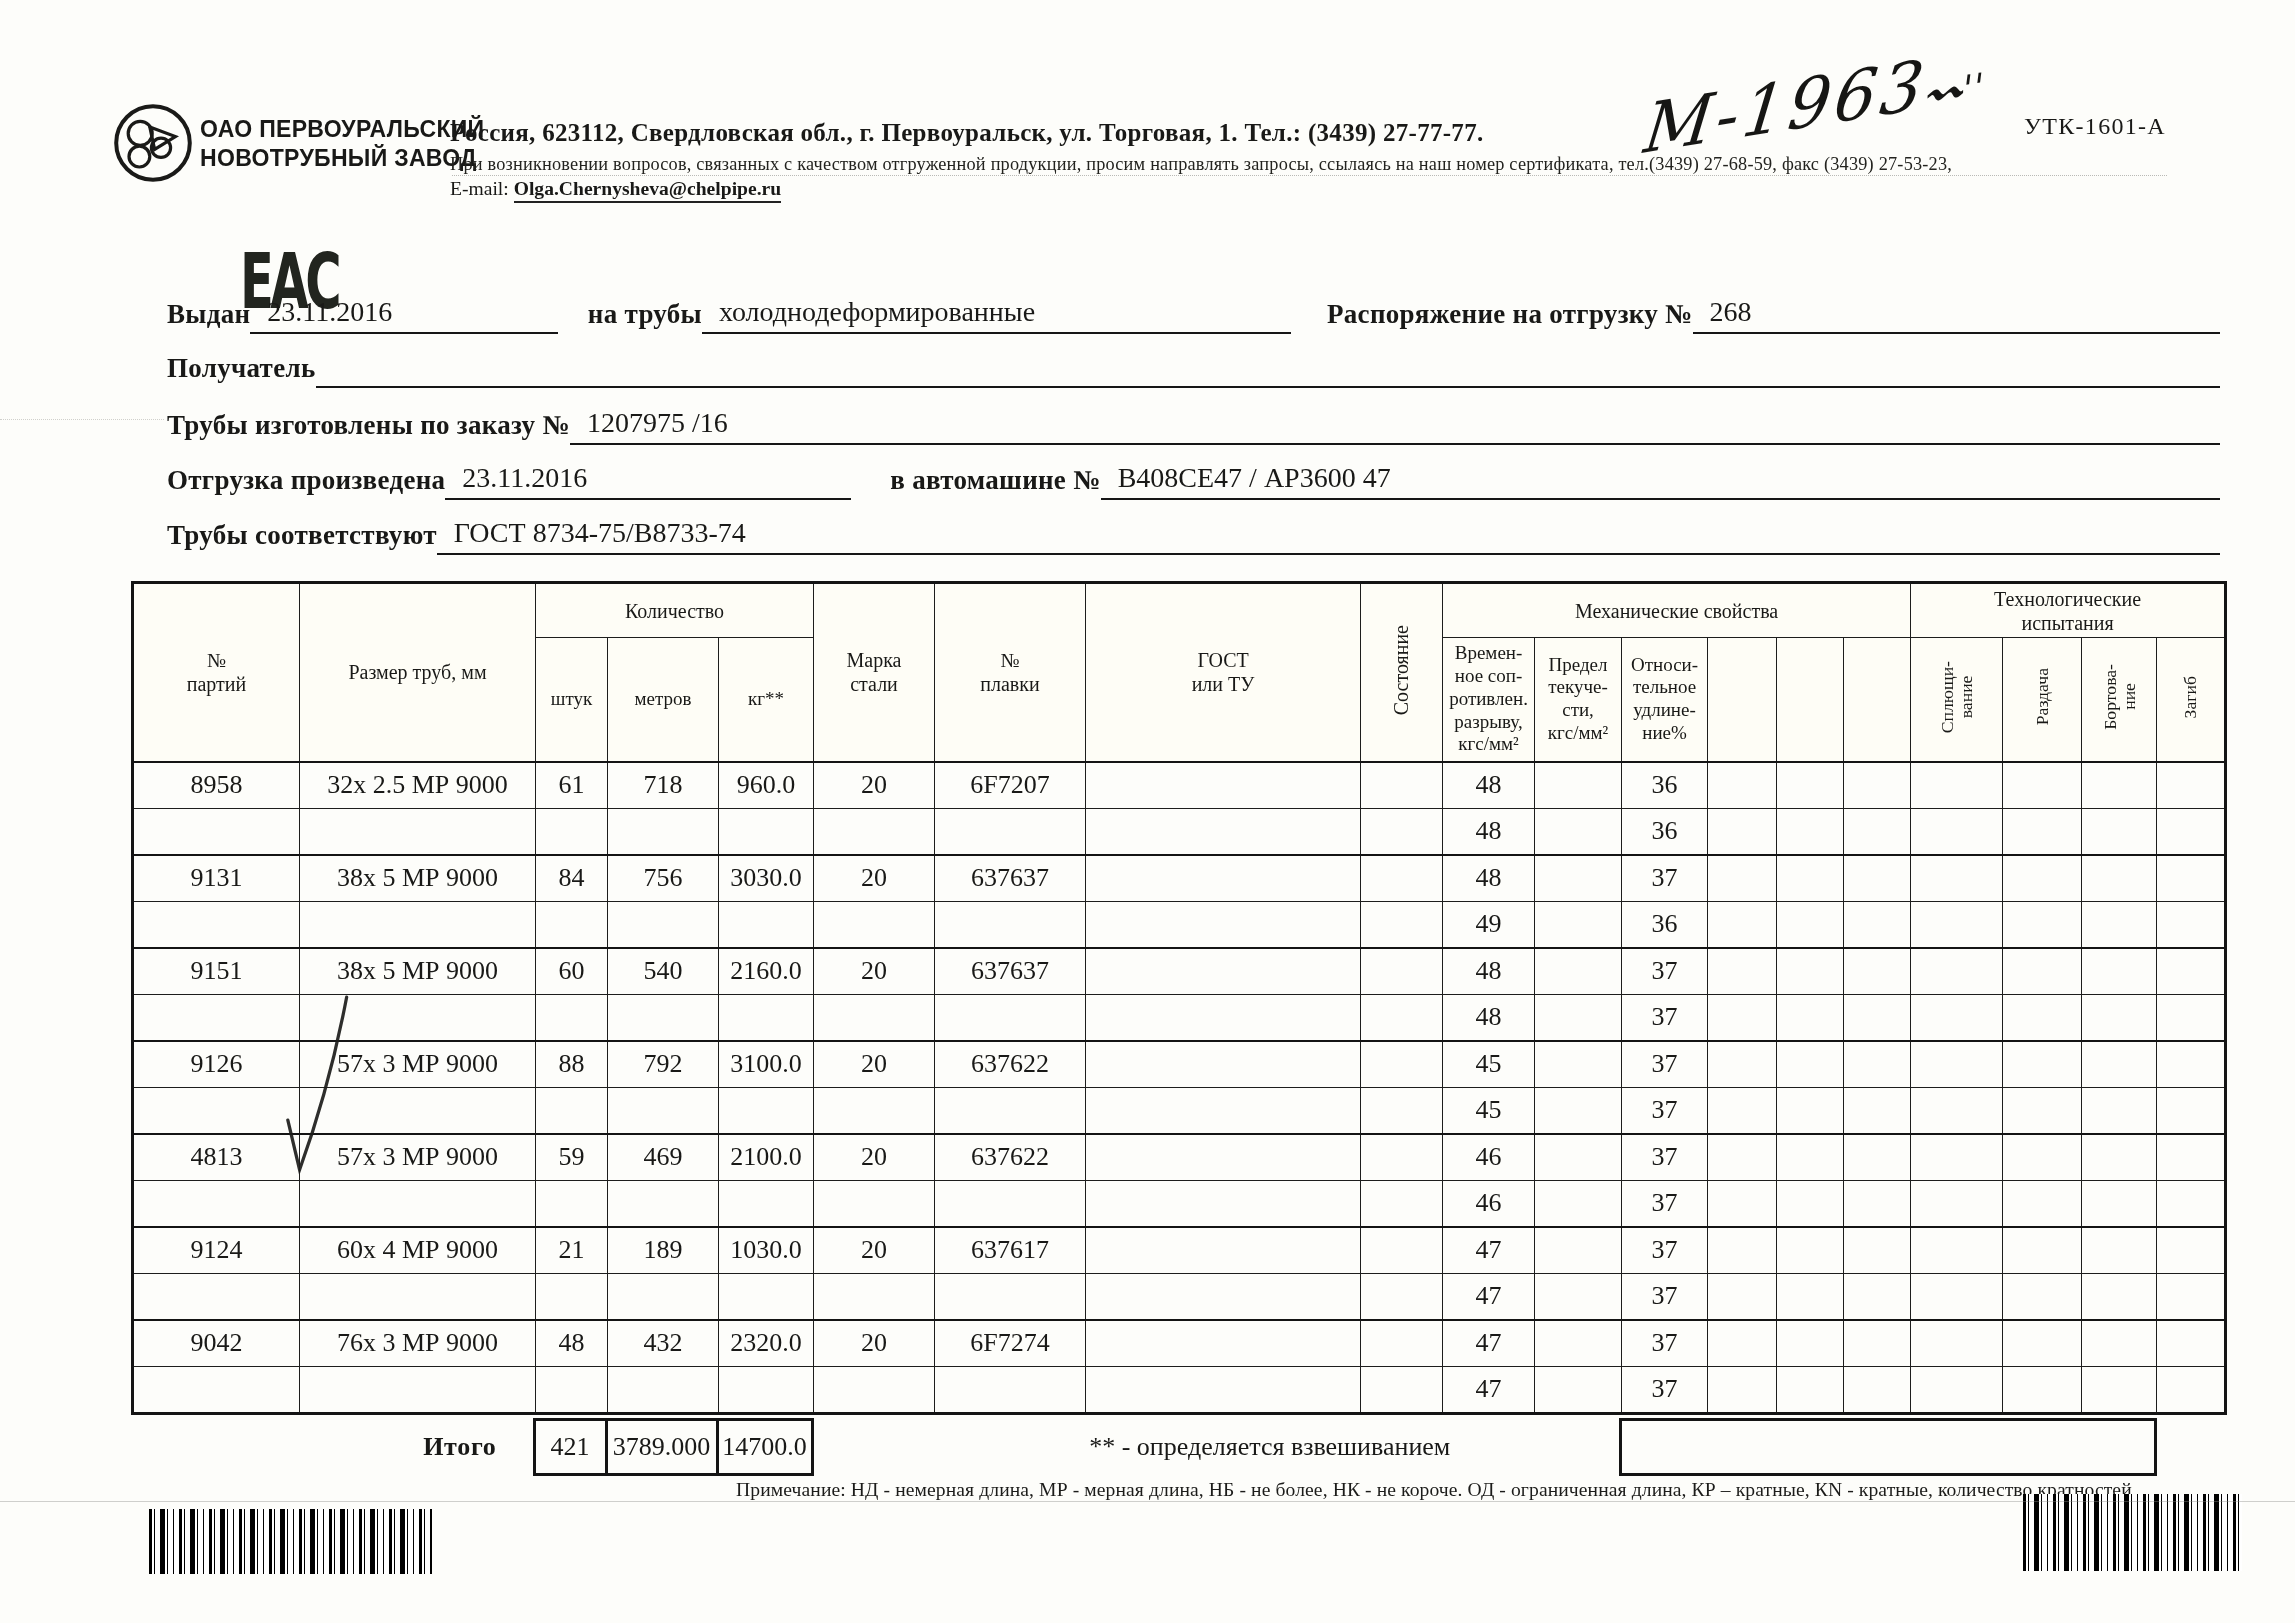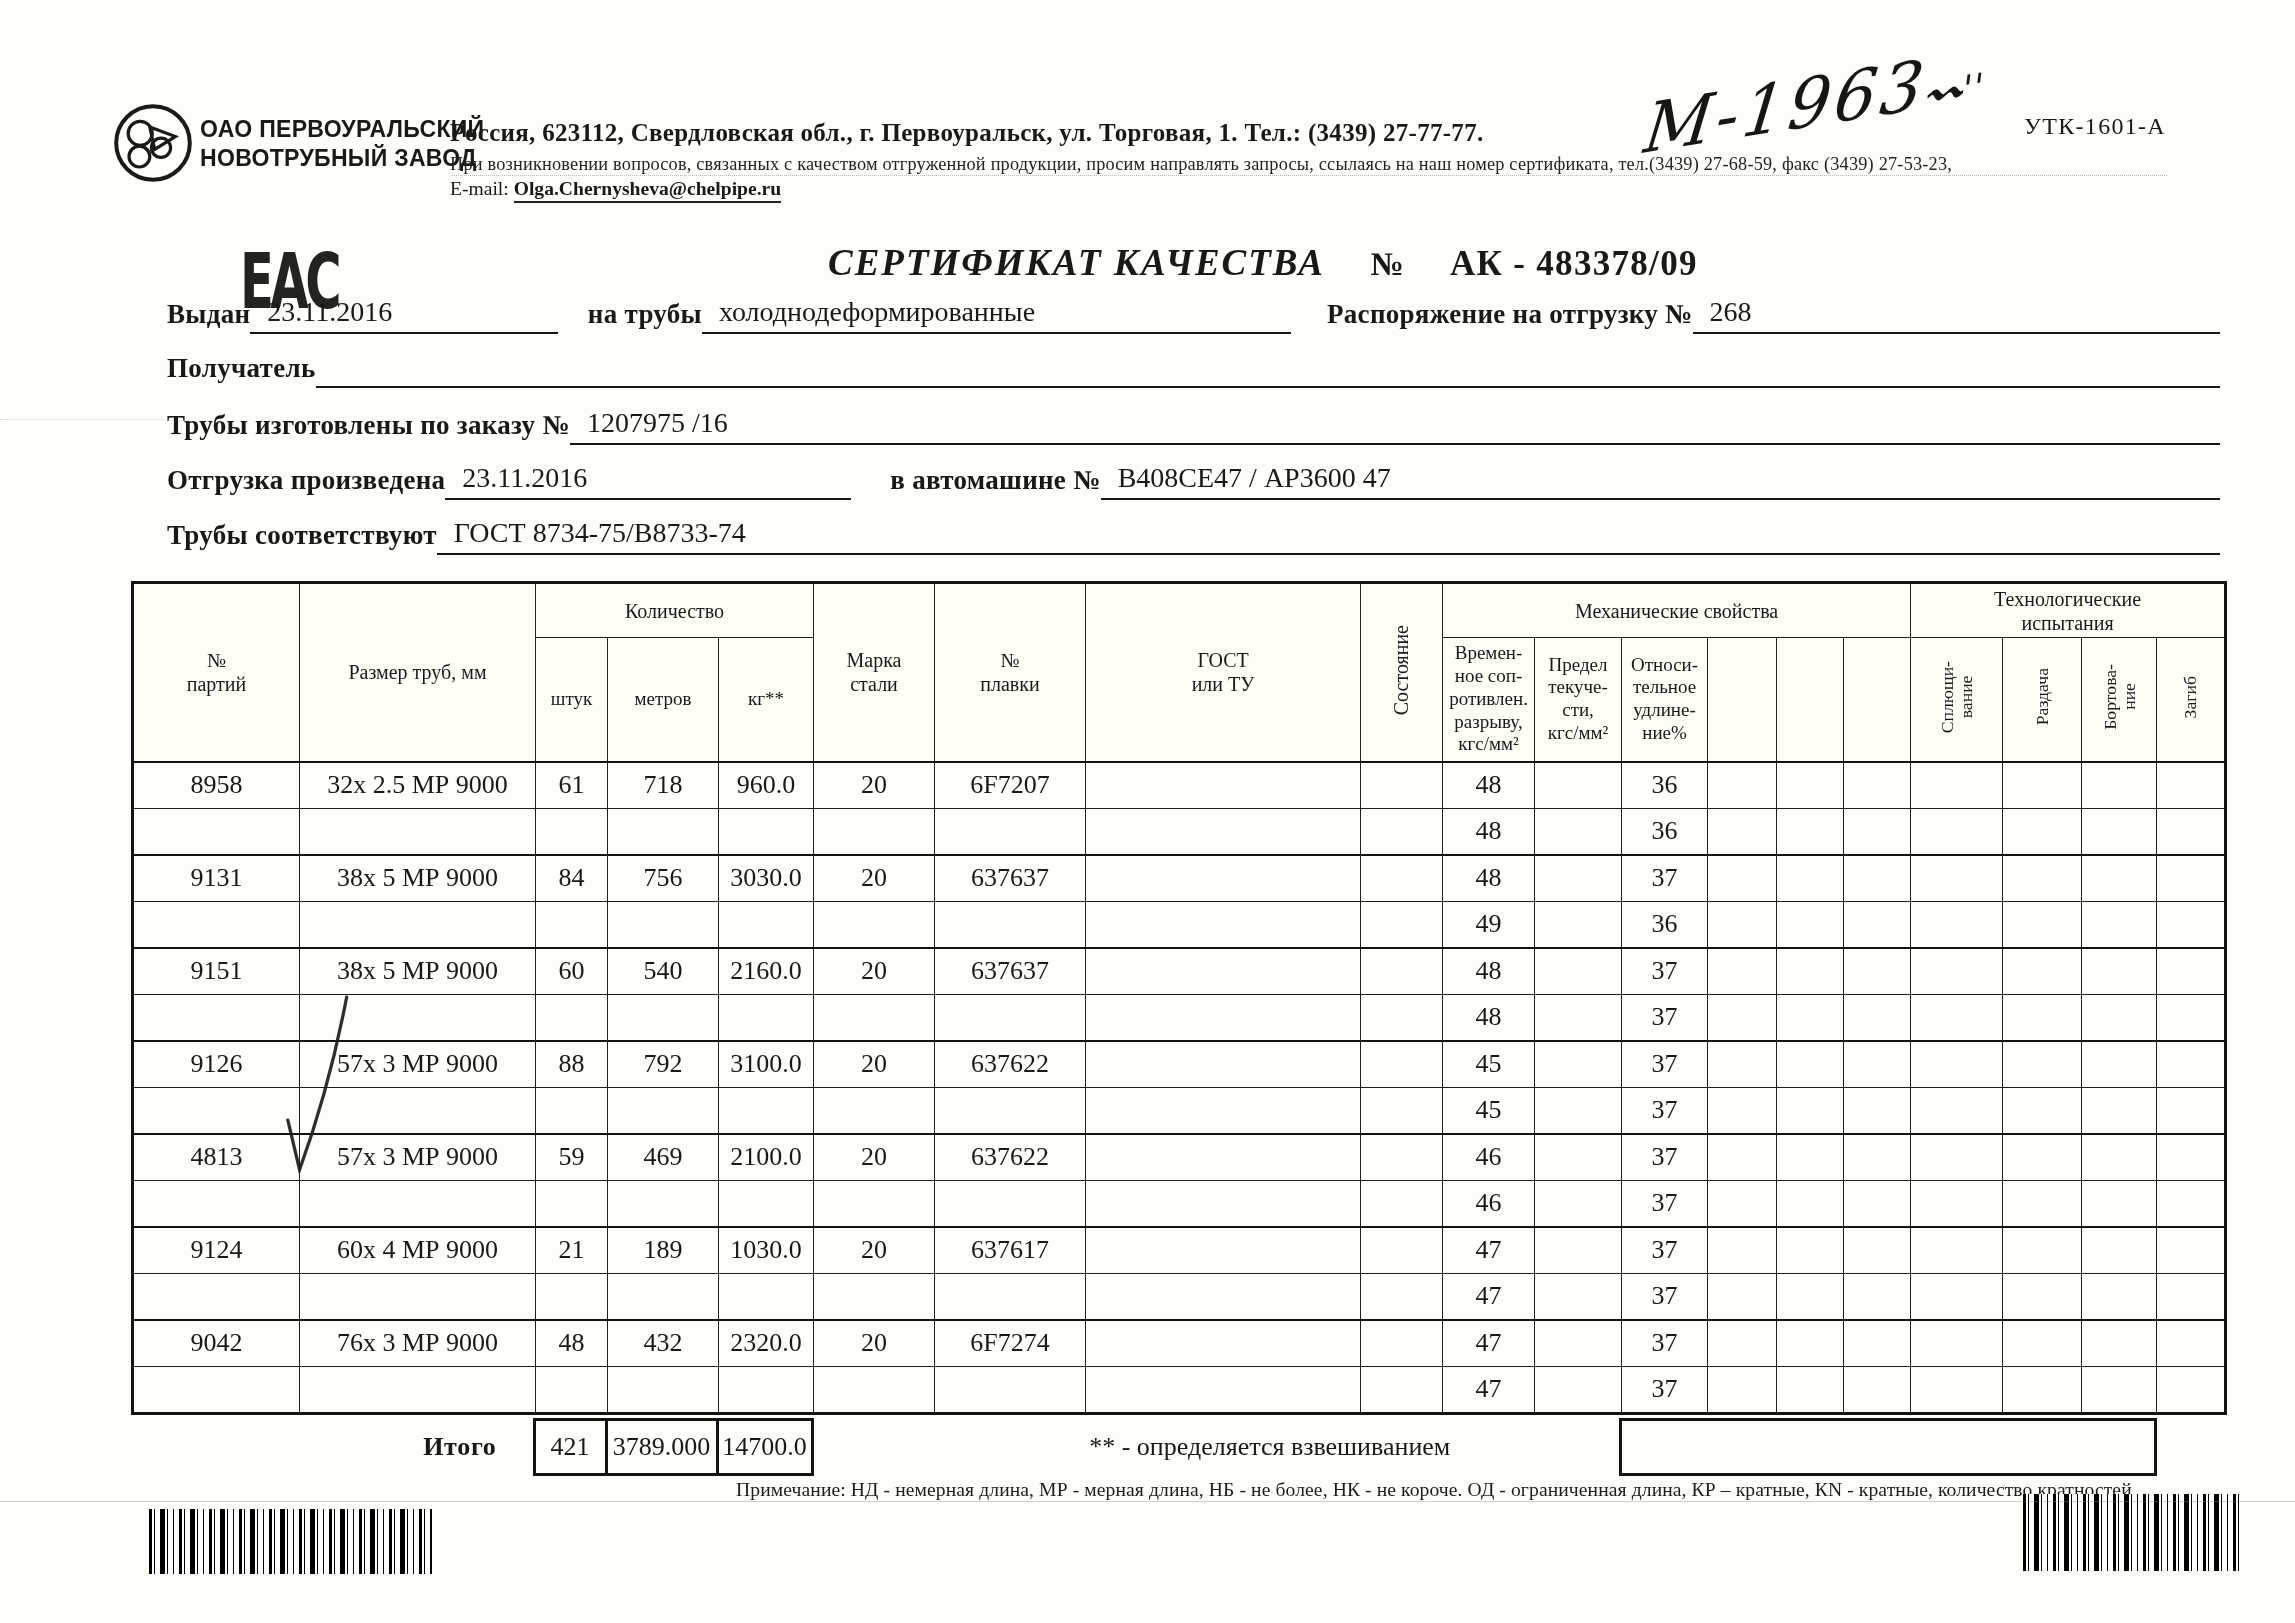--- a/index.html
+++ b/index.html
@@ -108,25 +108,20 @@
     </div>
   </div>
 
   <div class="handwr" data-name="handwritten-mark">
     <span data-name="handwritten-number">М-1963</span><span class="tail" data-name="handwritten-flourish">〰''</span>
   </div>
   <div class="formcode" data-name="form-code">УТК-1601-А</div>
 
   <div class="eac" data-name="eac-mark">ЕАС</div>
 
-  <div class="titlerow" data-name="title-row">
-    <span class="doc-title" data-name="document-title">СЕРТИФИКАТ КАЧЕСТВА</span>
-    <span class="doc-no-sign" data-name="number-sign">№</span>
-    <span class="doc-number" data-name="certificate-number">АК - 483378/09</span>
-  </div>
 
   <div class="frow r1" data-name="issued-row">
     <span class="lab" data-name="issued-label">Выдан</span>
     <span class="val" style="width:308px;" data-name="issued-date-value">23.11.2016</span>
     <span class="lab" style="margin-left:29.5px;" data-name="pipes-label">на трубы</span>
     <span class="val" style="width:589px;" data-name="pipes-value">холоднодеформированные</span>
     <span class="lab" style="margin-left:36px;" data-name="shipping-order-label">Распоряжение на отгрузку №</span>
     <span class="val grow" data-name="shipping-order-value">268</span>
   </div>
 

